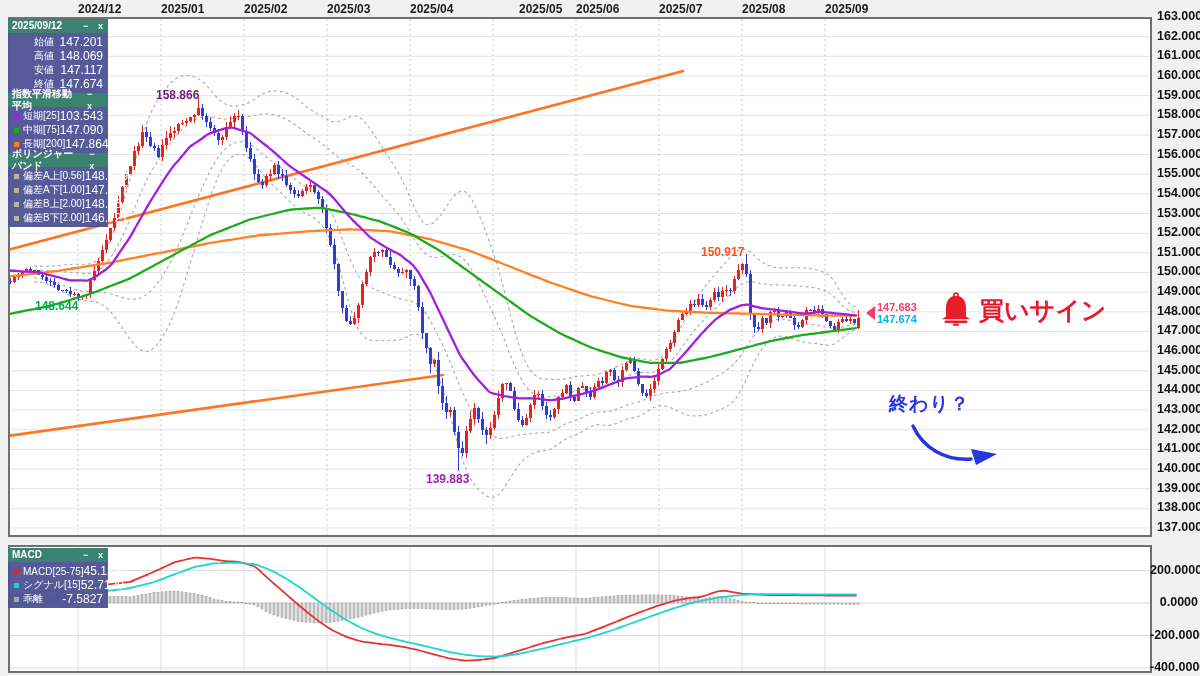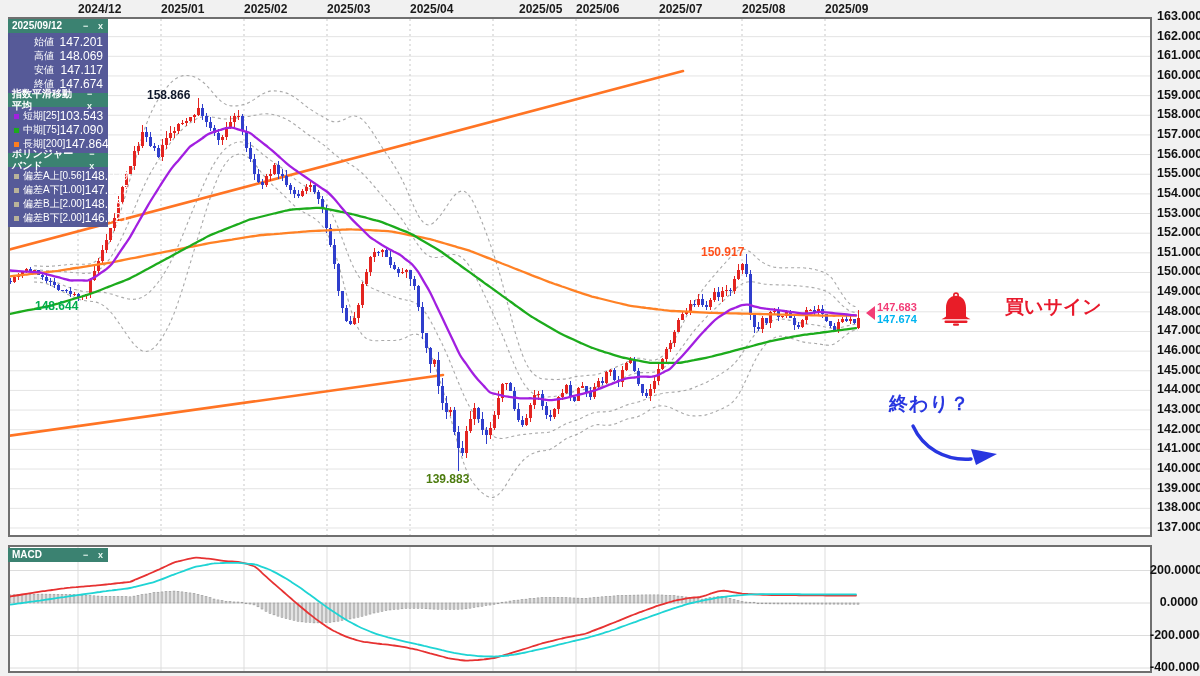--- a/index.html
+++ b/index.html
@@ -16,21 +16,21 @@
                  padding:1px 5px 1px 4px;font-weight:bold;font-size:10px;height:12px;line-height:12px;}
   .lh-ctrl span{margin-left:7px;color:#eafaf2;font-size:9px;font-weight:bold;cursor:pointer;}
   .legend-body{background:rgba(79,83,148,0.96);padding:2px 0 2px;}
   .lrow{display:flex;align-items:center;height:14px;padding:0 5px;white-space:nowrap;}
   .lrow .dot{width:5px;height:5px;margin:0 4px 0 1px;flex:none;}
   .lrow .lbl{font-size:10px;}
   .lrow .val{font-size:12px;margin-left:auto;}
   .lrow.noDot{padding-left:26px;}
   #annot-layer{position:absolute;left:0;top:0;width:1200px;height:676px;z-index:4;pointer-events:none;}
   .pl{position:absolute;font-size:12px;font-weight:bold;white-space:nowrap;}
-  #buy-signal-label{position:absolute;font-size:19px;font-weight:bold;white-space:nowrap;margin-left:26px;}
+  #buy-signal-label{position:absolute;font-size:25px;font-weight:bold;white-space:nowrap;}
   .trend-line{position:absolute;font-size:19px;font-weight:bold;letter-spacing:1px;white-space:nowrap;}
   .cp{position:absolute;font-size:11px;font-weight:bold;white-space:nowrap;line-height:11px;}
 </style>
 </head>
 <body>
 
 <div id="stage">
   <svg id="chart-svg" width="1200" height="676">
       <rect x="8" y="17" width="1144" height="520" fill="#ffffff"></rect>
       <rect x="8" y="545" width="1144" height="128" fill="#ffffff"></rect>
@@ -809,23 +809,23 @@
       <div class="mlab" style="top: 595px;">0.0000</div>
       <div class="mlab" style="top: 627.5px;">-200.0000</div>
       <div class="mlab" style="top: 660px;">-400.0000</div>
     </div>
 
   <div id="annot-layer">
     <div id="buy-signal-label" style="left: 979px; top: 294px; color: rgb(232, 25, 44);">買いサイン</div>
     <div class="trend-line" id="trend-line2" style="left: 889px; top: 391px; color: rgb(40, 54, 224);">終わり？</div>
     <div class="cp" id="cp-upper" style="left: 877px; top: 302px; color: rgb(242, 61, 119);">147.683</div>
     <div class="cp" id="cp-lower" style="left: 877px; top: 314px; color: rgb(0, 180, 240);">147.674</div>
-  <div class="pl" style="left: 147px; top: 88px; color: #0f172a;">158.866</div>
+  <div class="pl" style="left: 156px; top: 88px; color: #701a75;">158.866</div>
       <div class="pl" style="left: 35px; top: 299px; color: rgb(0, 173, 78);">148.644</div>
-      <div class="pl" style="left: 426px; top: 472px; color: #4d7c0f;">139.883</div>
+      <div class="pl" style="left: 426px; top: 472px; color: #a21caf;">139.883</div>
       <div class="pl" style="left: 701px; top: 245px; color: rgb(255, 79, 26);">150.917</div>
     </div>
 
   <div id="legend-stack">
     <div class="legend">
       <div class="legend-header">
         <span>2025/09/12</span>
         <span class="lh-ctrl">
           <span>−</span>
           <span>x</span>
@@ -911,15 +911,32 @@
 
   <div id="macd-legend">
     <div class="legend">
       <div class="legend-header">
         <span>MACD</span>
         <span class="lh-ctrl">
           <span>−</span>
           <span>x</span>
         </span>
       </div>
+      <div class="legend-body" id="rows-macd">
+          <div class="lrow">
+            <span class="dot" style="background: rgb(227, 34, 34);"></span>
+            <span class="lbl">MACD[25-75]</span>
+            <span class="val">45.1292</span>
+          </div>
+          <div class="lrow">
+            <span class="dot" style="background: rgb(16, 214, 214);"></span>
+            <span class="lbl">シグナル[15]</span>
+            <span class="val">52.7120</span>
+          </div>
+          <div class="lrow">
+            <span class="dot" style="background: rgb(169, 169, 169);"></span>
+            <span class="lbl">乖離</span>
+            <span class="val">-7.5827</span>
+          </div>
+        </div>
     </div>
   </div>
 </div>
 
 </body></html>

